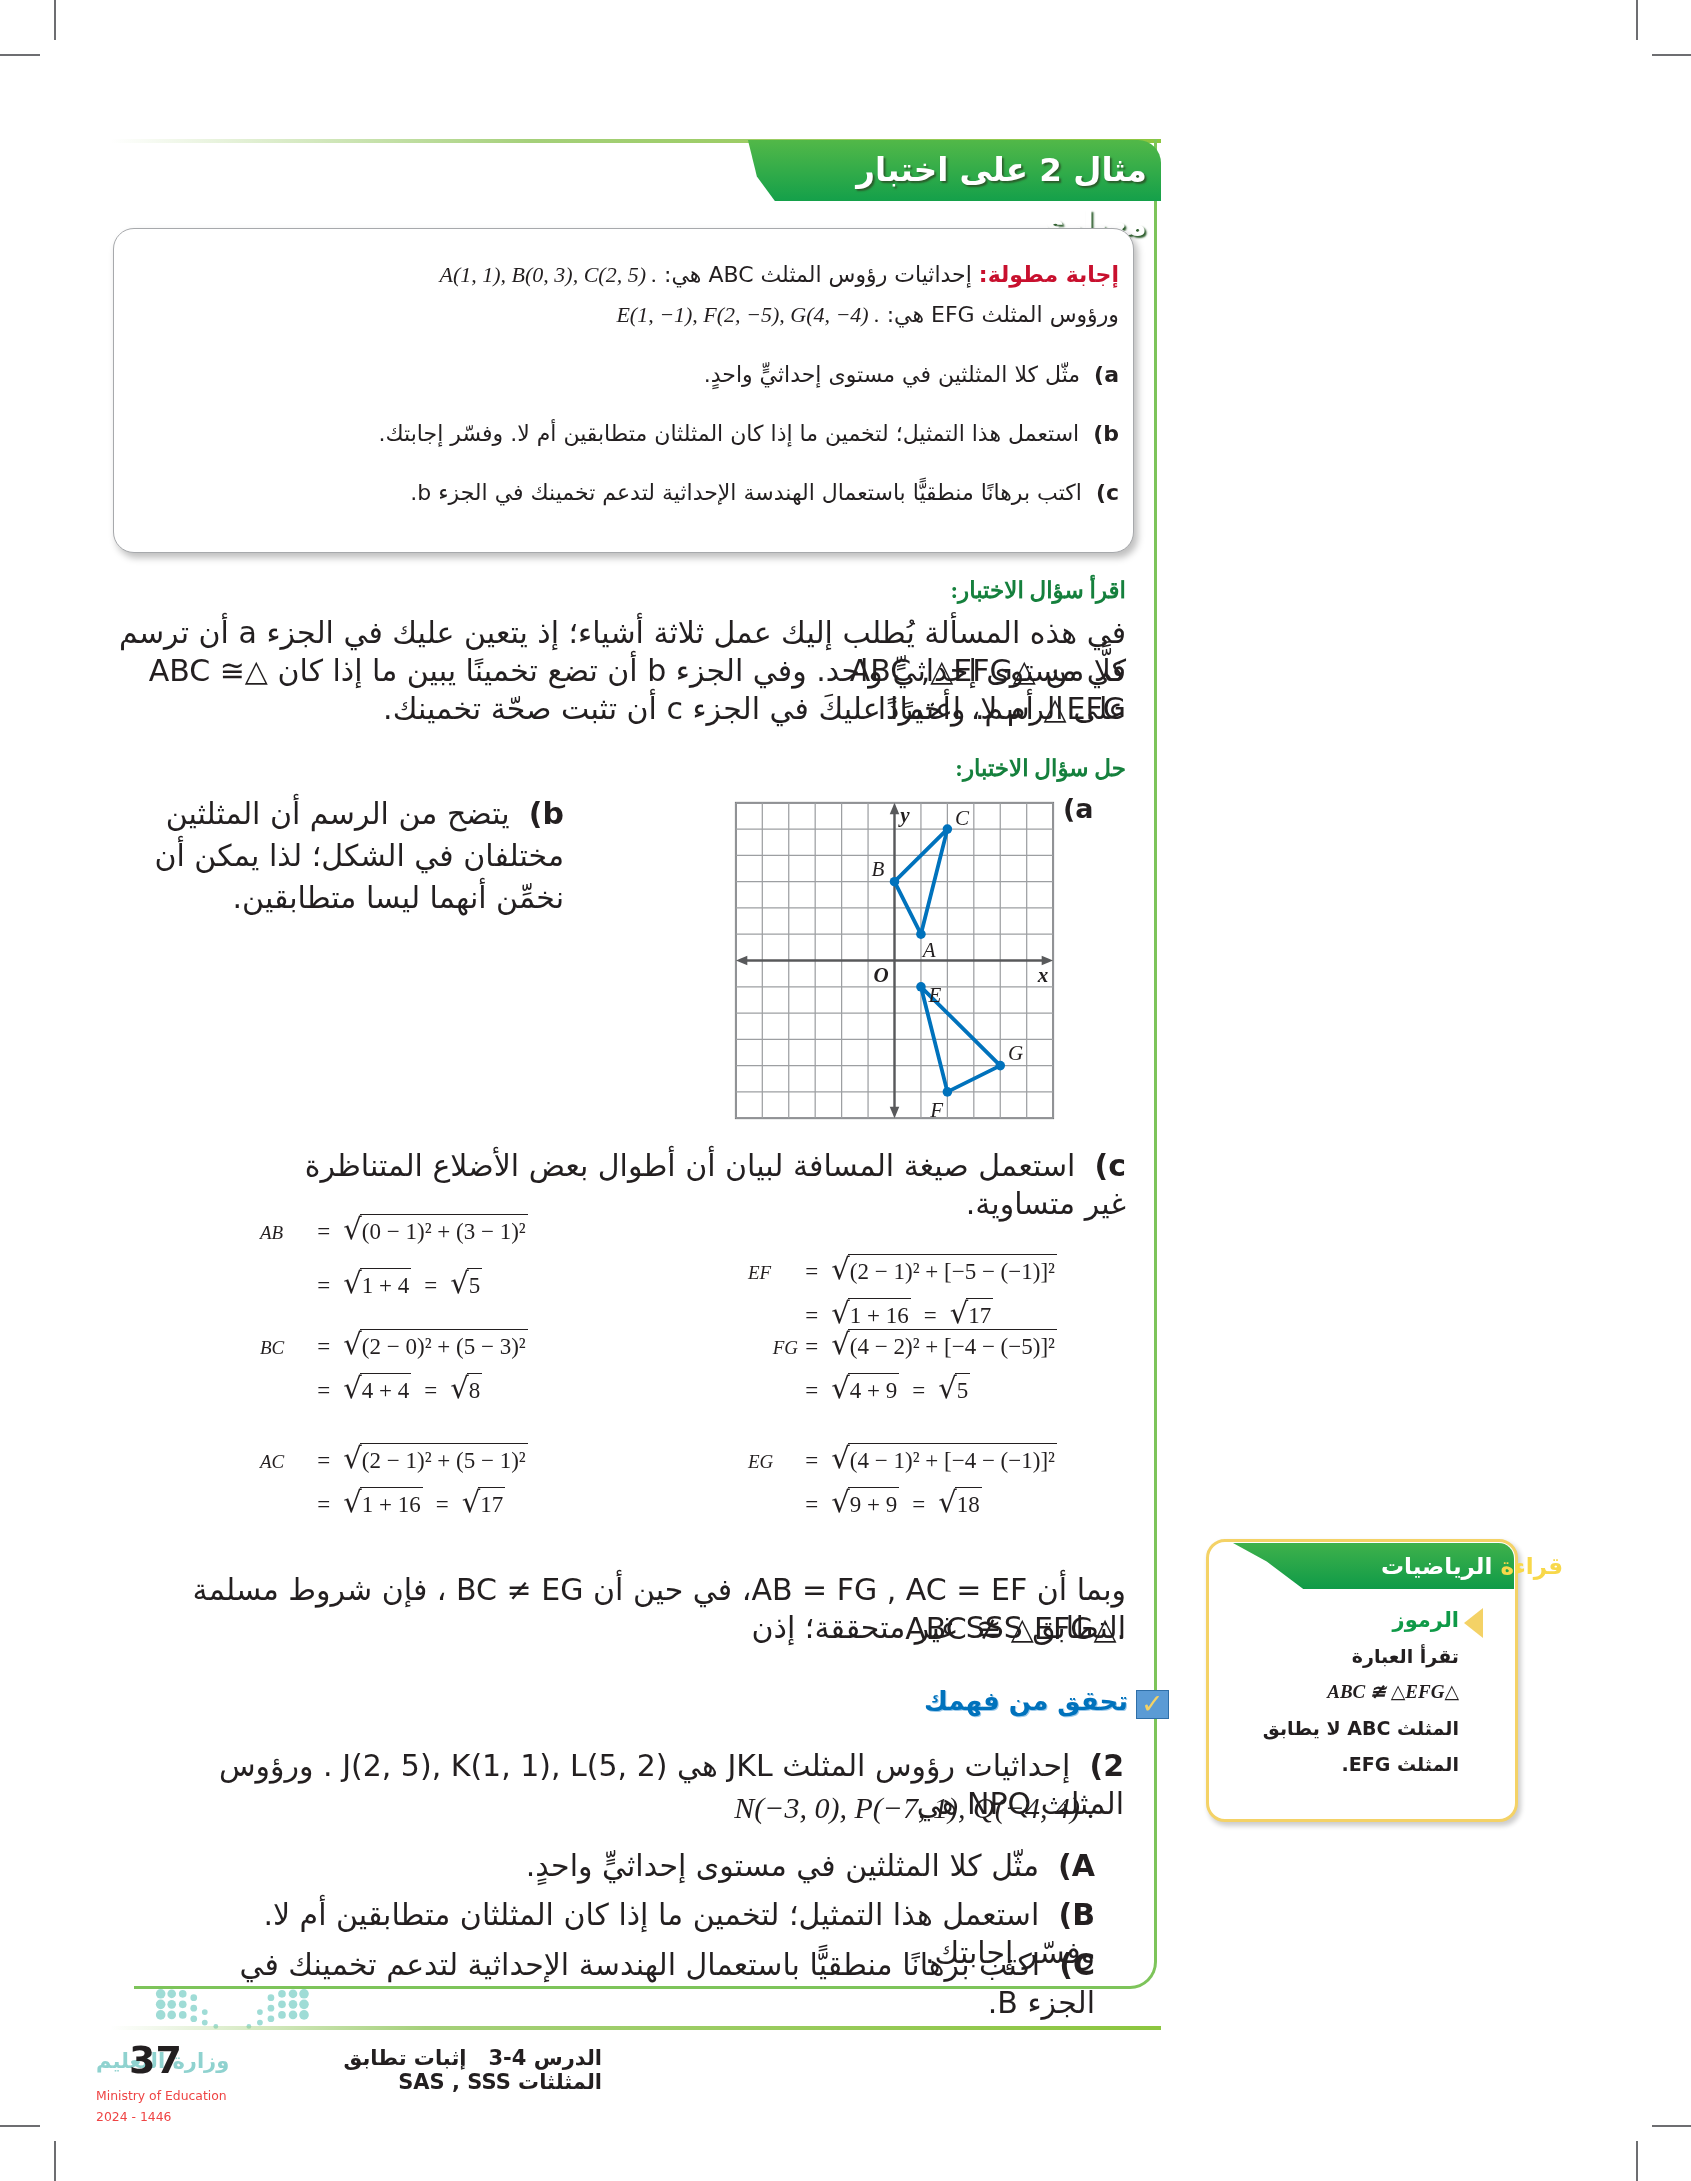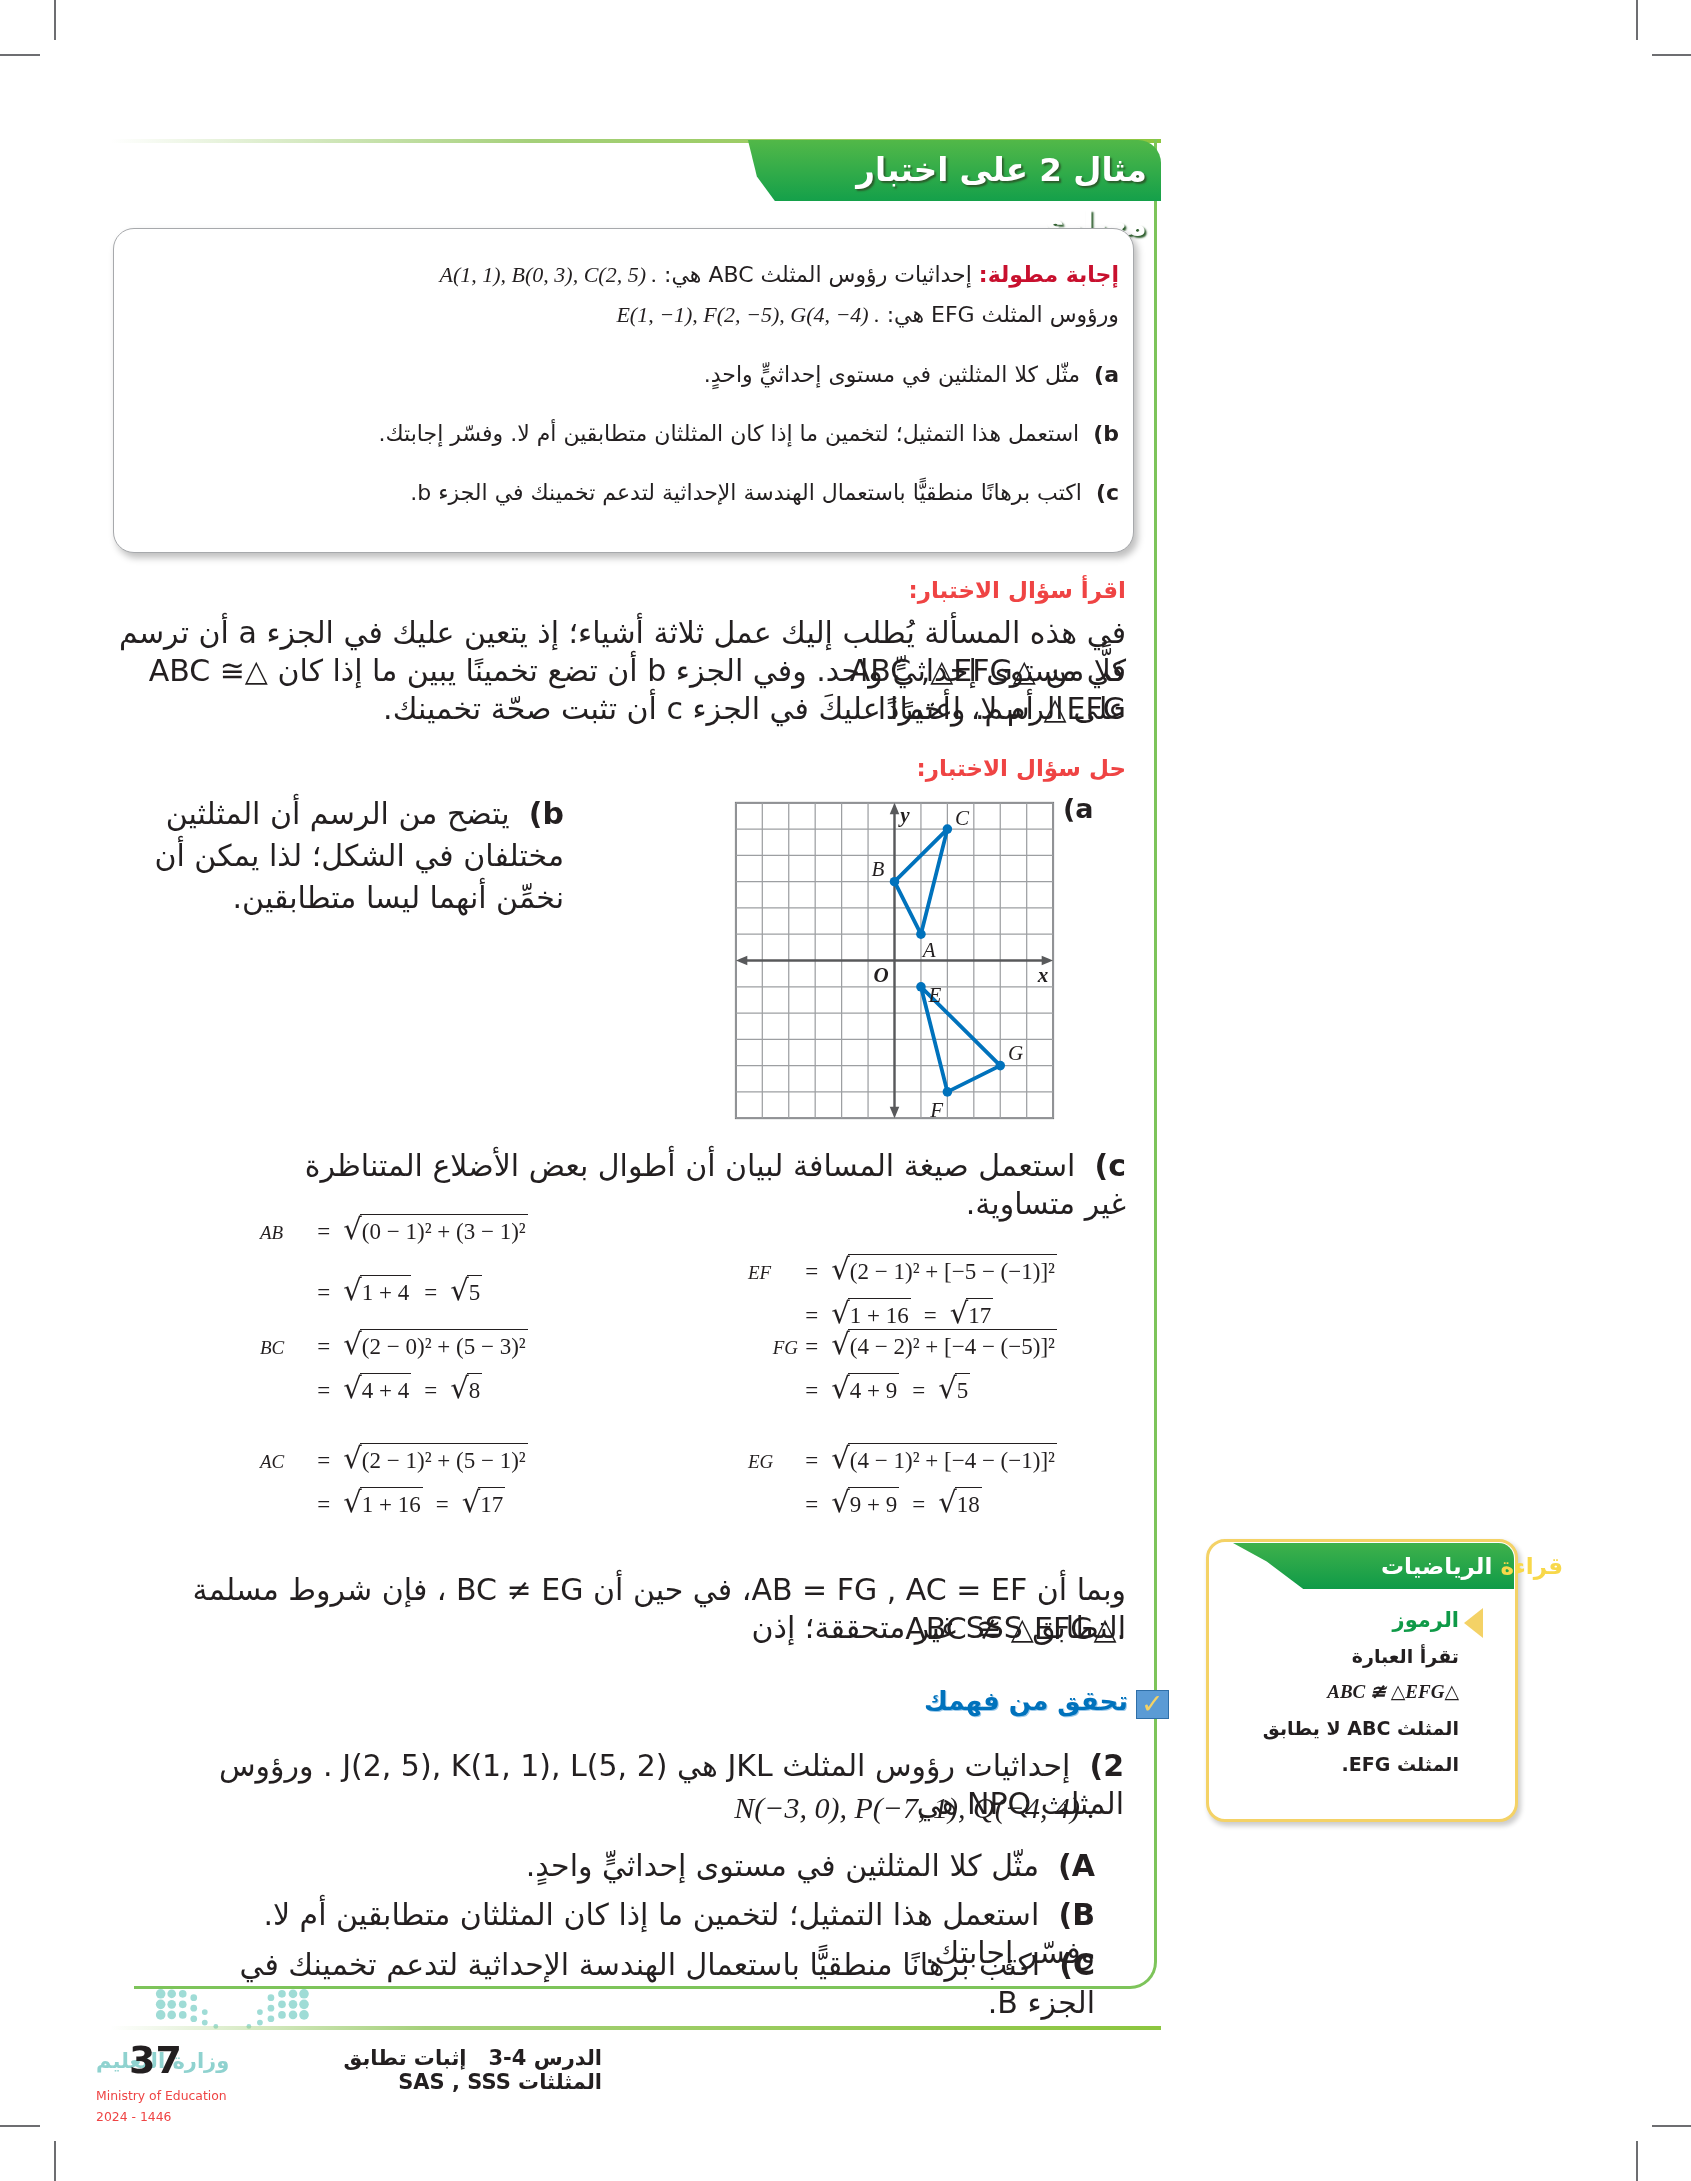--- a/index.html
+++ b/index.html
@@ -30,21 +30,21 @@
                  text-shadow: 1.9px 1.9px 1.9px #2b5c2b; }
 
   
   .pbox { left: 113px; top: 228px; width: 1021px; height: 325px;
           border: 1.9px solid #a7a9ac; border-radius: 21px; box-sizing: border-box;
           box-shadow: 3.8px 4.8px 7.6px rgba(0,0,0,0.25); background: #fff; }
   .ptext { font-size: 22px; line-height: 38px; }
   .red-label { color: #c8102e; font-weight: bold; }
   .part-label { font-weight: bold; font-family: "DejaVu Sans", sans-serif; }
 
-  .section-title { color: #ef4444; font-weight: bold; font-size: 23px; }
+  .section-title { color: #15803d; font-weight: bold; font-size: 23px; font-family: Liberation Serif, serif; }
   .body-text { font-size: 30px; line-height: 38px; }
 
   
   .graph { left: 732px; top: 799px; width: 325px; height: 323px; }
 
   
   .formula { font-size: 23px; line-height: 34px; white-space: nowrap; }
   .sqrt { display: inline-block; border-top: 1.9px solid #231f20; padding: 0 1.9px; margin-left: -1.9px; }
   .rad { font-size: 29px; font-style: normal; }
 
@@ -197,21 +197,21 @@
   <span>استعمل صيغة المسافة لبيان أن أطوال بعض الأضلاع المتناظرة غير متساوية.</span>
 </div>
 
 <div id="formulas-right">
     <div class="abs formula" style="left: 260px; top: 1212px;">
     <div>
       <span class="math f-name" style="display:inline-block;width:50px;font-size:19px;">AB</span>
       <span class="mathup">=&nbsp;</span>
       <span class="rad">√</span><span class="sqrt mathup f-l1">(0 − 1)² + (3 − 1)²</span>
     </div>
-    <div style="margin-top:23px;">
+    <div style="margin-top:16px;">
       <span style="display:inline-block;width:50px;"></span>
       <span class="mathup">=&nbsp;</span>
       <span class="rad">√</span><span class="sqrt mathup f-l2a">1 + 4</span>
       <span class="mathup">&nbsp;=&nbsp;</span>
       <span class="rad">√</span><span class="sqrt mathup f-l2b">5</span>
     </div>
   </div>
     <div class="abs formula" style="left: 260px; top: 1327px;">
     <div>
       <span class="math f-name" style="display:inline-block;width:50px;font-size:19px;">BC</span>

